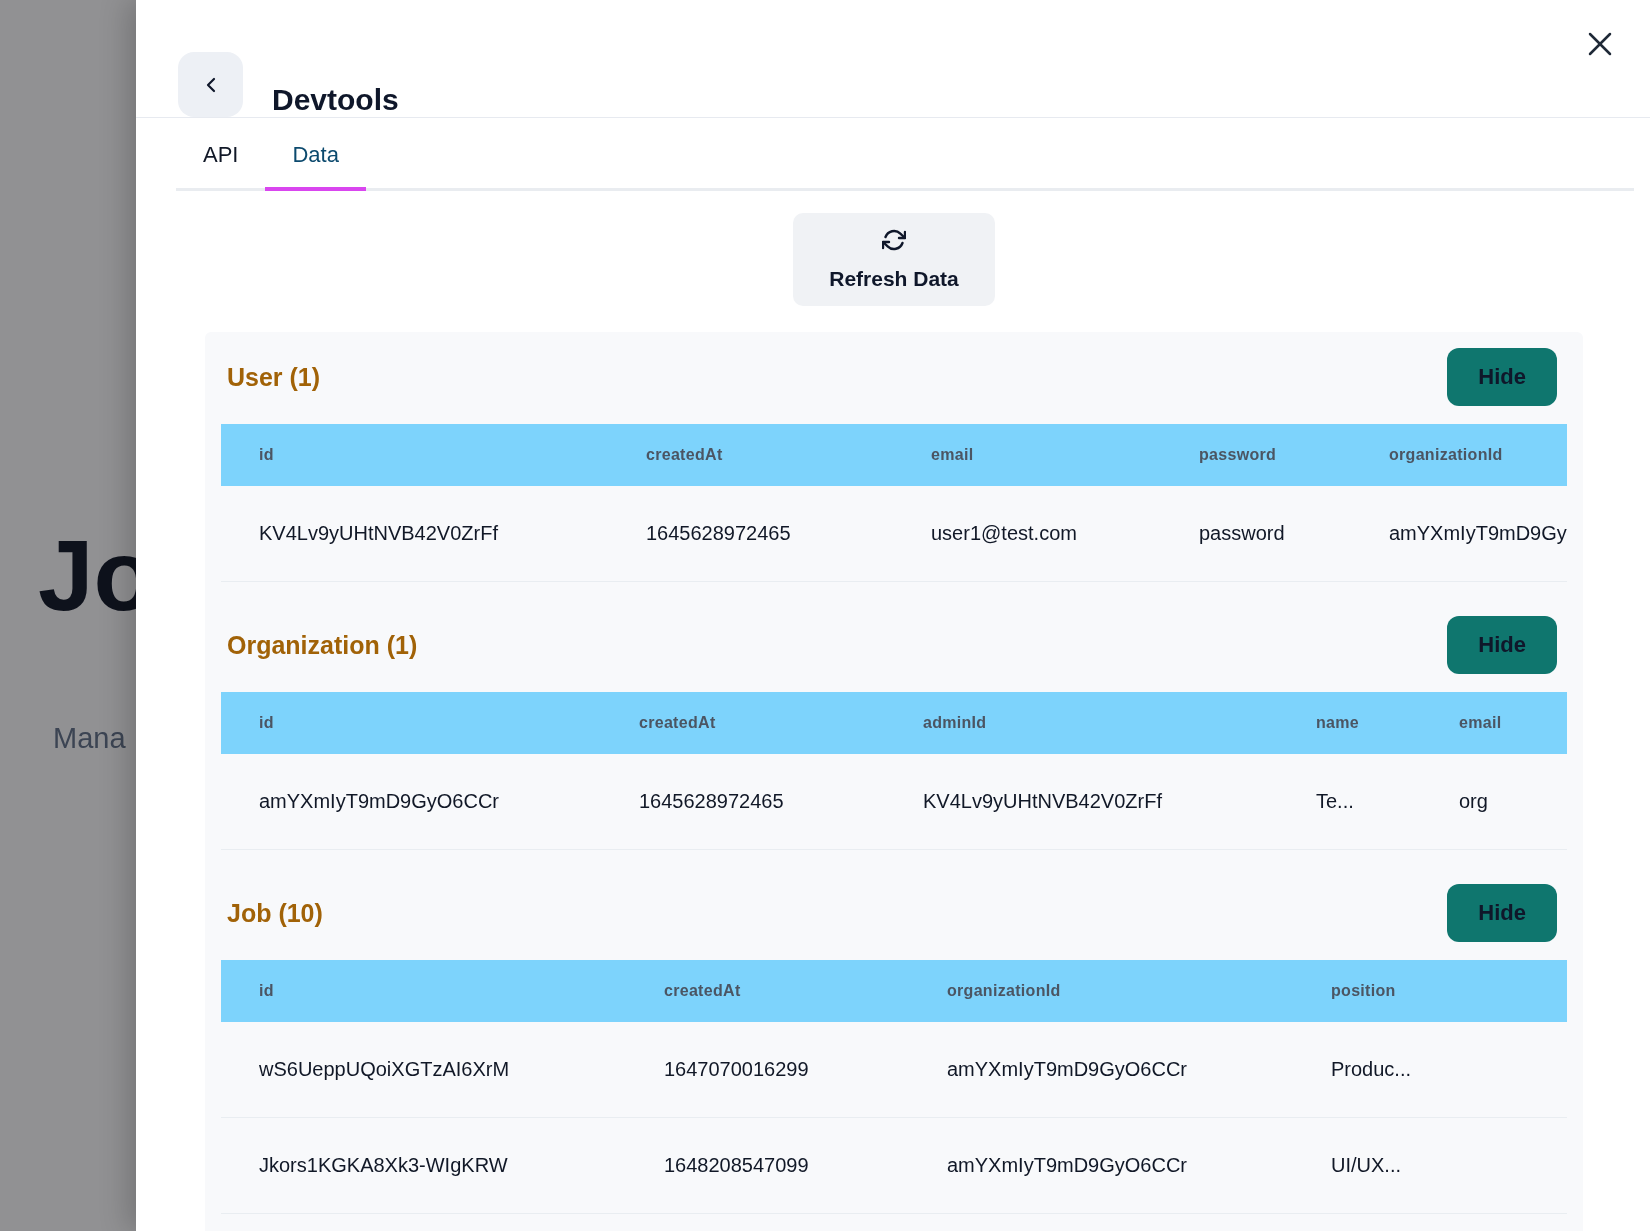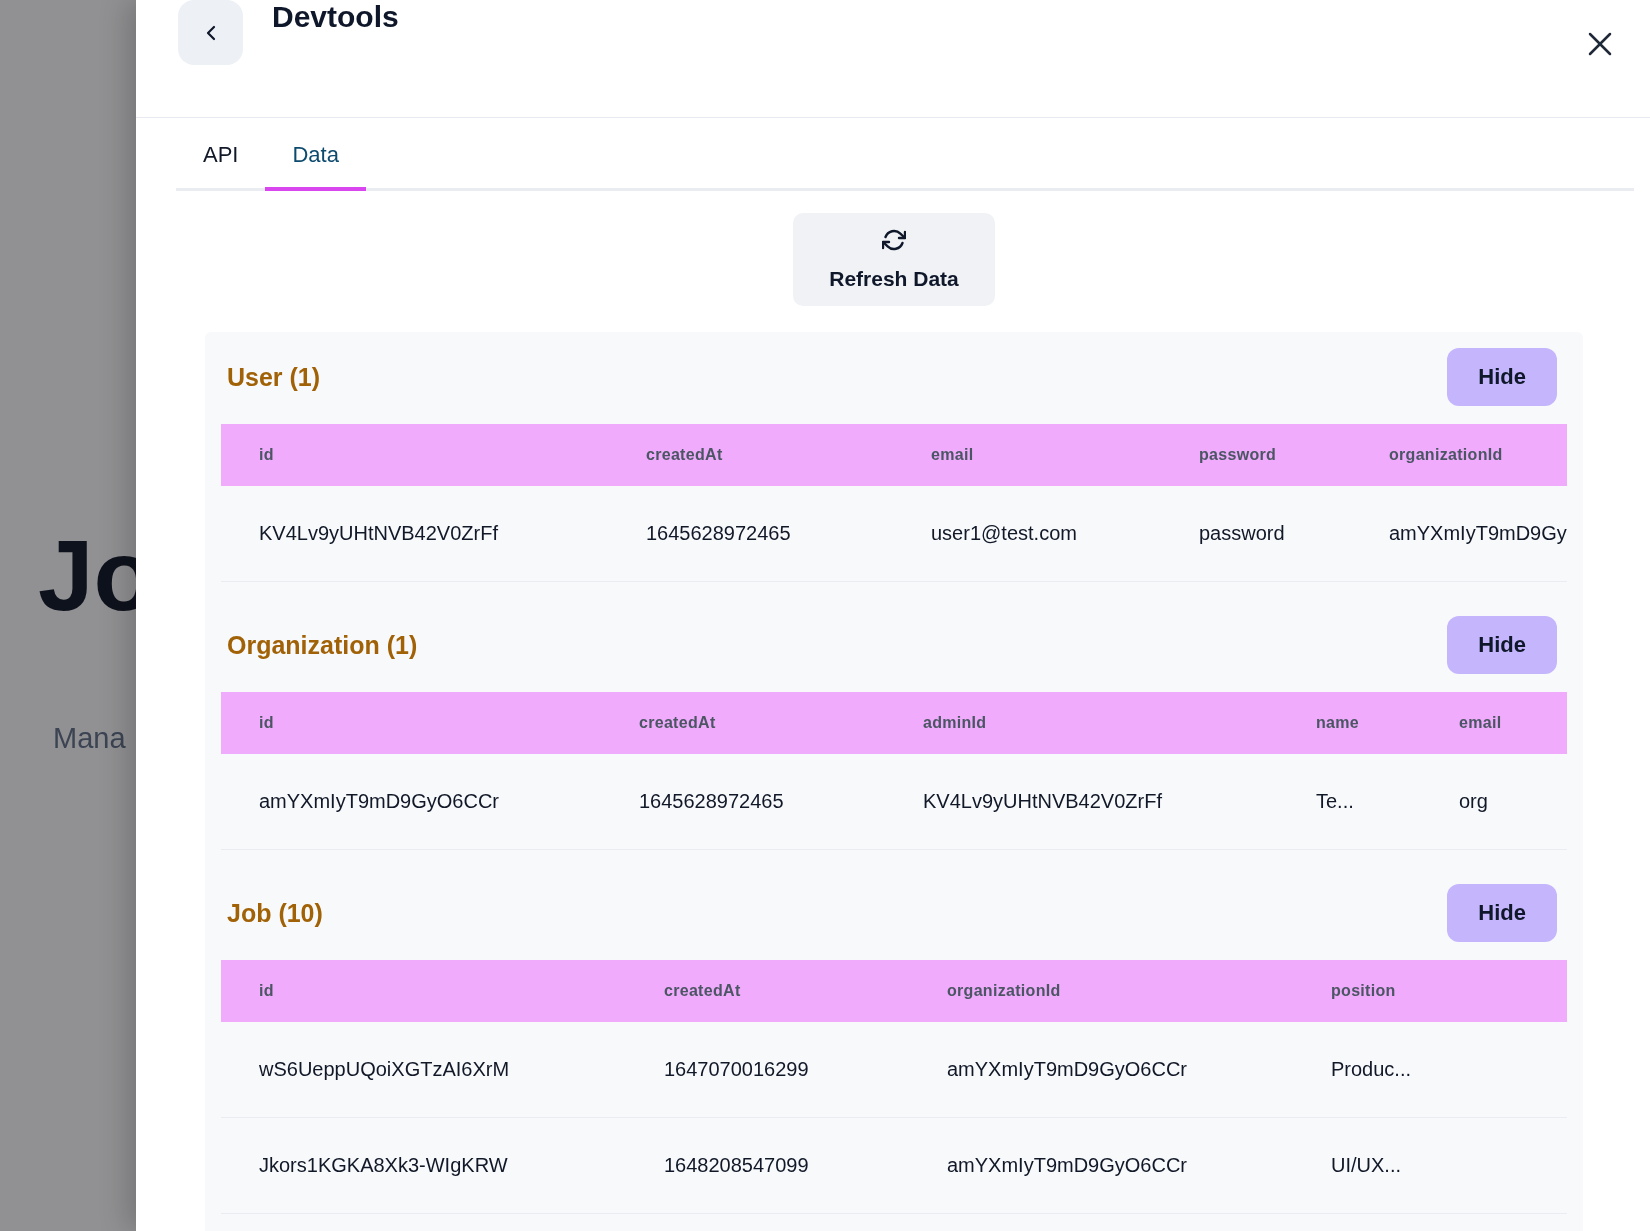--- a/index.html
+++ b/index.html
@@ -8,43 +8,43 @@
 
   
   .backdrop{position:absolute;inset:0;background:#ffffff;}
   .backdrop h1{position:absolute;left:38px;top:518px;margin:0;font-size:100px;font-weight:700;color:#111827;white-space:nowrap;}
   .backdrop p{position:absolute;left:53px;top:722px;margin:0;font-size:29px;font-weight:400;color:#64748b;white-space:nowrap;}
   .overlay{position:absolute;inset:0;background:rgba(10,12,16,0.45);}
 
   
   .drawer{position:absolute;top:0;left:136px;width:1514px;height:1231px;background:#ffffff;box-shadow:-8px 0 28px rgba(0,0,0,0.20);overflow:hidden;}
 
-  .drawer-header{position:relative;height:118px;display:flex;align-items:flex-start;padding-left:42px;border-bottom:1px solid #e7eaf0;}
+  .drawer-header{position:relative;height:118px;display:flex;align-items:flex-end;padding-left:42px;border-bottom:1px solid #e7eaf0;}
   .back-btn{width:65px;height:65px;border:none;border-radius:16px;background:#edf0f5;display:flex;align-items:center;justify-content:center;cursor:pointer;padding:0;}
   .drawer-title{margin:0 0 0 29px;font-size:30px;font-weight:700;color:#0f172a;}
   .close-btn{position:absolute;right:30px;top:24px;width:40px;height:40px;border:none;background:transparent;cursor:pointer;display:flex;align-items:center;justify-content:center;padding:0;}
 
   
   .tab-bar{display:flex;margin:0 16px 0 40px;border-bottom:3px solid #e9ecf0;}
   .tab{padding:24px 27px 19px;font-size:22px;font-weight:400;color:#111827;cursor:pointer;white-space:nowrap;}
   .tab.active{color:#0c4a6e;border-bottom:4px solid #d946ef;margin-bottom:-3px;}
 
   
   .content{padding:22px 67px 0 69px;}
   .refresh-btn{display:flex;align-items:center;gap:15px;margin:0 auto 26px;border:none;cursor:pointer;background:#f0f2f5;border-radius:10px;padding:15px 36px;font-size:21px;font-weight:700;color:#0f172a;flex-direction:column;}
 
   .card{background:#f8f9fb;border-radius:6px;padding:16px 16px 30px;}
   .section + .section{margin-top:34px;}
   .section-head{display:flex;align-items:center;justify-content:space-between;padding:0 10px 18px 6px;}
   .section-title{margin:0;font-size:25px;font-weight:700;color:#a16207;}
-  .hide-btn{border:none;cursor:pointer;background:#c4b5fd;border-radius:12px;padding:16px 31px;font-size:22px;font-weight:600;color:#0f172a;}
+  .hide-btn{border:none;cursor:pointer;background:#0f766e;border-radius:12px;padding:16px 31px;font-size:22px;font-weight:600;color:#0f172a;}
 
   .tbl{overflow:hidden;}
   .thead,.trow{display:grid;align-items:center;overflow:hidden;}
-  .thead{background:#f0abfc;height:62px;}
+  .thead{background:#7dd3fc;height:62px;}
   .thead .cell{font-size:16px;font-weight:700;color:#4b5563;letter-spacing:0.3px;}
   .trow{height:96px;border-bottom:1px solid #e9edf1;}
   .trow .cell{font-size:20px;font-weight:400;color:#111827;}
   .cell{padding-left:38px;white-space:nowrap;}
   .g0{grid-template-columns:387px 285px 268px 190px 1fr;}
   .g1{grid-template-columns:380px 284px 393px 143px 1fr;}
   .g2{grid-template-columns:405px 283px 384px 1fr;}
   svg{display:block;}
 </style>
 </head>

